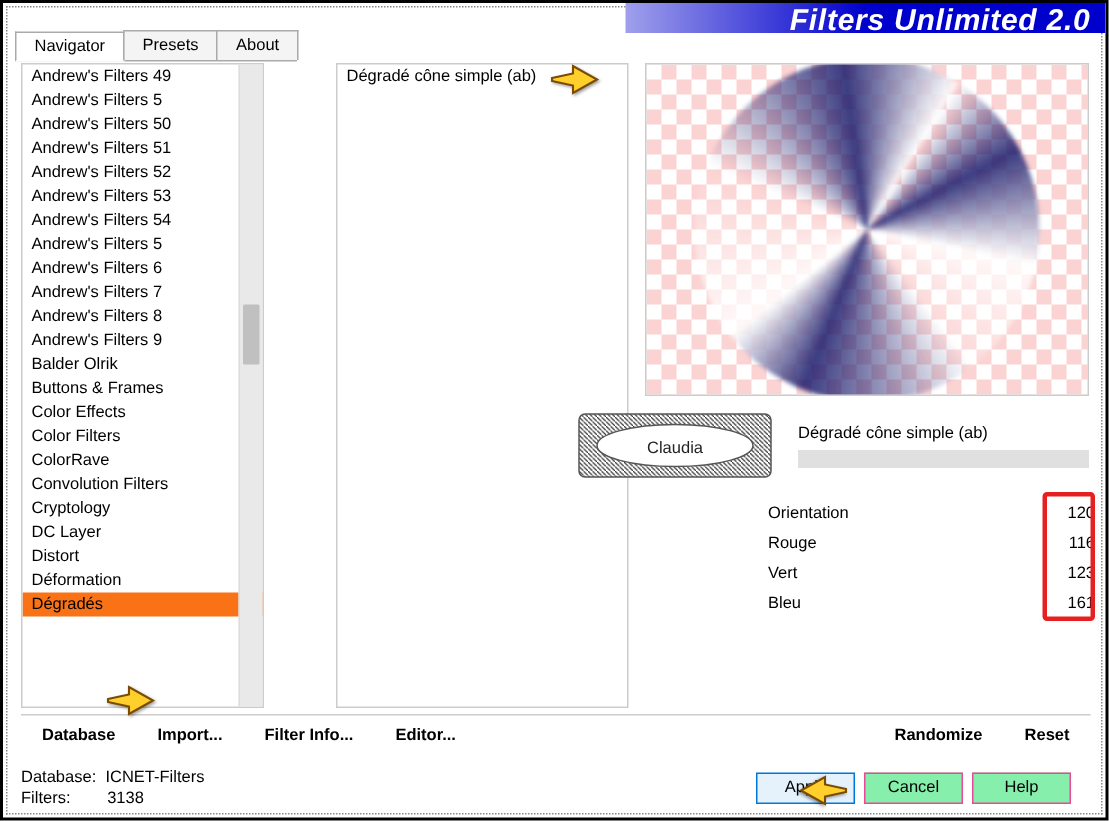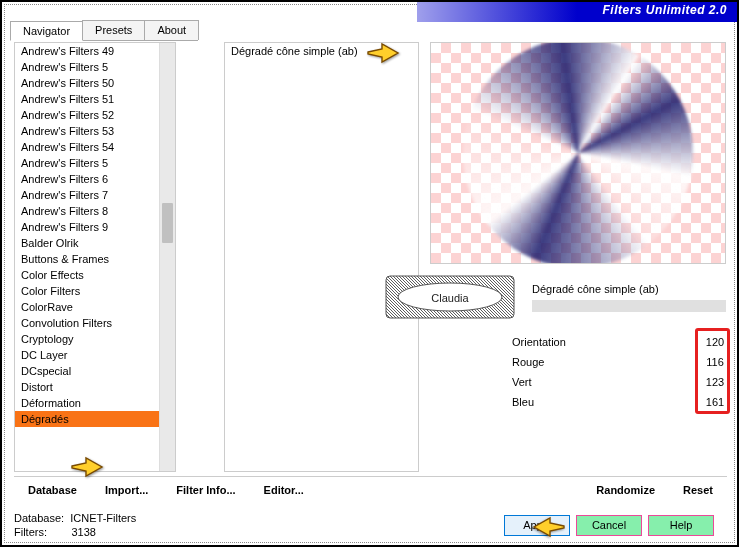--- a/index.html
+++ b/index.html
@@ -1,18 +1,18 @@
 <!DOCTYPE html>
 <html><head>
 <meta charset="utf-8">
 <style>
   * { box-sizing: border-box; margin: 0; padding: 0; font-family: "Segoe UI", Tahoma, sans-serif; font-size: 11px; }
   body { background: #fff; width: 739px; height: 547px; position: relative; border: 2px solid #000; }
   .inner-border { position: absolute; inset: 2px; border: 1px dotted #888; }
-  .header { position: absolute; top: 0; right: 0; width: 320px; height: 20px; background: linear-gradient(90deg, #fff -30%, #0000cc 50%); color: #fff; font-weight: bold; font-style: italic; font-size: 12px; text-align: right; padding: 1px 10px 0 0; letter-spacing: 0.5px; }
+  .header { position: absolute; top: 0; right: 0; width: 320px; height: 20px; background: linear-gradient(90deg, #fff -30%, #0000cc 50%); color: #fff; font-weight: bold; font-style: italic; font-size: 20px; text-align: right; padding: 1px 10px 0 0; letter-spacing: 0.5px; }
   .tabs { position: absolute; top: 18px; left: 8px; display: flex; border-bottom: 1px solid #aaa; }
   .tab { padding: 3px 12px; border: 1px solid #aaa; border-bottom: none; background: #f4f4f4; margin-right: -1px; cursor: pointer; }
   .tab.active { background: #fff; border-bottom: 1px solid #fff; position: relative; top: 1px; }
   
   .left-list { position: absolute; top: 40px; left: 12px; width: 162px; height: 430px; border: 1px solid #ccc; overflow: hidden; }
   .left-list-inner { overflow-y: hidden; height: 100%; }
   .list-item { padding: 1px 6px; cursor: pointer; white-space: nowrap; line-height: 14px; }
   .list-item.selected { background: #f97316; }
   .scroll-v { position: absolute; right: 0; top: 0; bottom: 0; width: 16px; background: #e9e9e9; border-left: 1px solid #ddd; }
   .scroll-thumb { position: absolute; left: 2px; right: 2px; top: 160px; height: 40px; background: #c0c0c0; border-radius: 1px; }
@@ -41,21 +41,21 @@
 
   .claudia { position: absolute; top: 270px; left: 378px; width: 140px; height: 50px; display:flex; align-items:center; justify-content:center; }
   .claudia svg { width: 140px; height: 50px; }
   
   .filter-title-row { position: absolute; top: 281px; left: 530px; width: 194px; height: 16px; }
   .gray-bar { position: absolute; top: 298px; left: 530px; width: 194px; height: 12px; background: #e0e0e0; }
 
   .params { position: absolute; top: 330px; left: 510px; width: 218px; }
   .param-row { display: flex; justify-content: space-between; align-items: center; height: 20px; }
   .param-label { flex: 0 0 120px; }
-  .param-val { width: 30px; text-align: center; }
+  .param-val { width: 30px; text-align: right; }
   .highlight-box { position: absolute; border: 3px solid #e62020; border-radius: 3px; }
   .hl-values { top: 326px; left: 693px; width: 35px; height: 86px; }
   
   .toolbar { position: absolute; top: 474px; left: 12px; right: 10px; height: 22px; border-top: 1px solid #ccc; padding-top: 4px; display: flex; }
   .tlabel { font-weight: bold; padding: 3px 14px; cursor: pointer; }
   .tlabel.sp { margin-left: auto; }
   
   .footer { position: absolute; bottom: 6px; left: 12px; right: 23px; display: flex; align-items: center; }
   .foot-left { line-height: 14px; }
   .foot-buttons { margin-left: auto; display: flex; gap: 6px; }
@@ -96,21 +96,20 @@
       <div class="list-item">Andrew's Filters 8</div>
       <div class="list-item">Andrew's Filters 9</div>
       <div class="list-item">Balder Olrik</div>
       <div class="list-item">Buttons &amp; Frames</div>
       <div class="list-item">Color Effects</div>
       <div class="list-item">Color Filters</div>
       <div class="list-item">ColorRave</div>
       <div class="list-item">Convolution Filters</div>
       <div class="list-item">Cryptology</div>
       <div class="list-item">DC Layer</div>
-      <div class="list-item">DCspecial</div>
       <div class="list-item">Distort</div>
       <div class="list-item">Déformation</div>
       <div class="list-item selected">Dégradés</div>
     </div>
   <div class="scroll-v">
     <div class="scroll-thumb"></div>
   </div>
 </div>
 
 <div class="mid-list">

